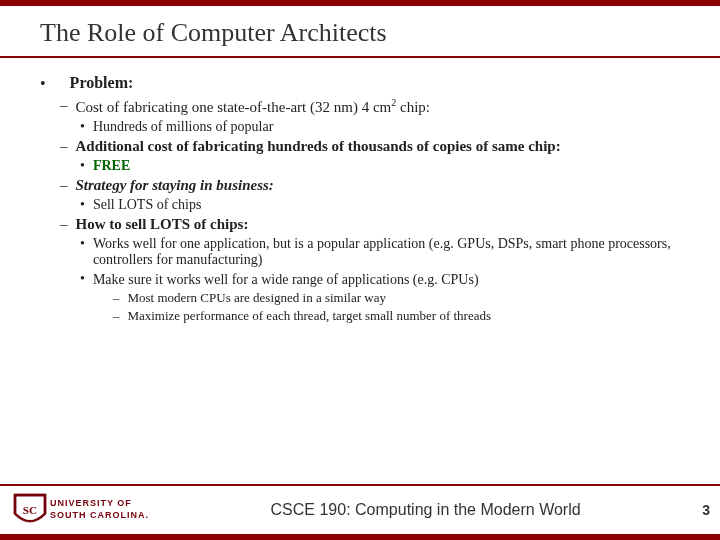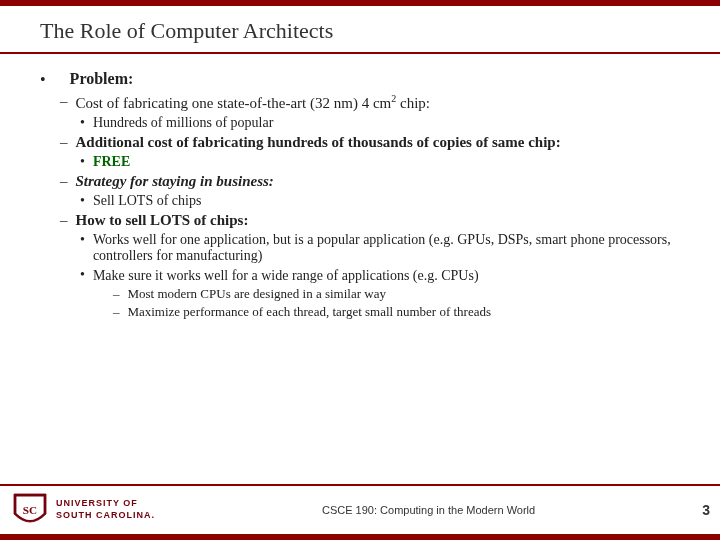--- a/index.html
+++ b/index.html
@@ -29,21 +29,21 @@
       width: 100%;
     }
 
     
     .title-area {
       padding: 12px 40px 8px 40px;
       border-bottom: 2px solid #8b0000;
     }
 
     .slide-title {
-      font-size: 22px;
+      font-size: 26px;
       font-weight: normal;
       color: #333;
       font-family: 'Times New Roman', Times, serif;
     }
 
     
     .content-area {
       flex: 1;
       padding: 10px 40px 5px 40px;
       overflow: hidden;
@@ -158,34 +158,33 @@
       display: flex;
       align-items: center;
       padding: 4px 10px 4px 10px;
       border-top: 2px solid #8b0000;
       background: #fff;
     }
 
     .footer-logo {
       display: flex;
       align-items: center;
-      gap: 6px;
       flex-shrink: 0;
     }
 
     
     .usc-shield {
       width: 40px;
       height: 40px;
     }
 
     .footer-text {
       flex: 1;
       text-align: center;
-      font-size: 11px;
+      font-size: 16px;
       color: #333;
       font-family: Arial, sans-serif;
     }
 
     .footer-page {
       font-size: 14px;
       color: #333;
       font-family: Arial, sans-serif;
       font-weight: bold;
     }

